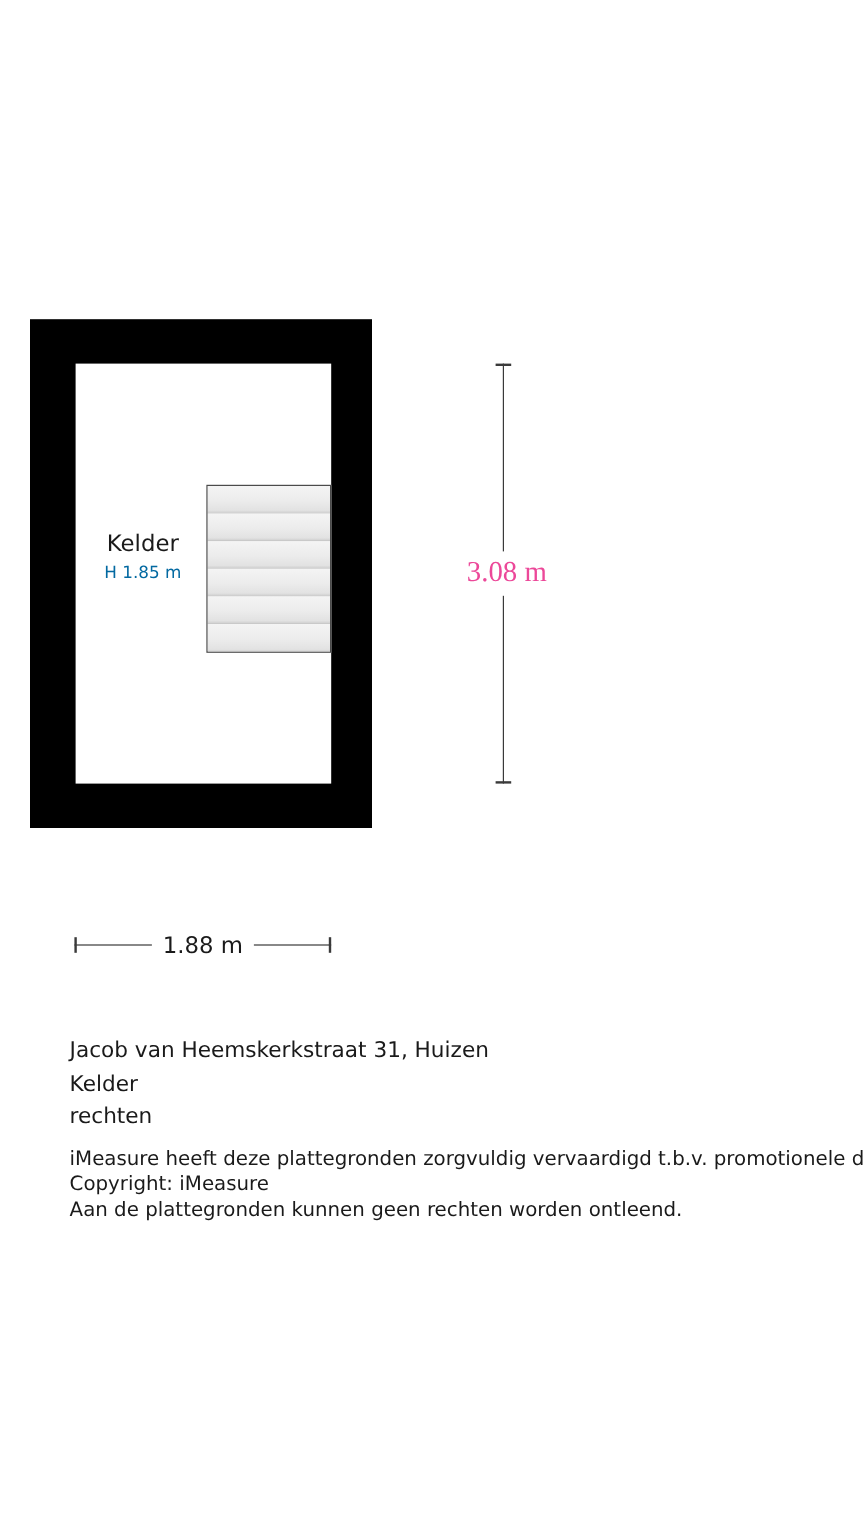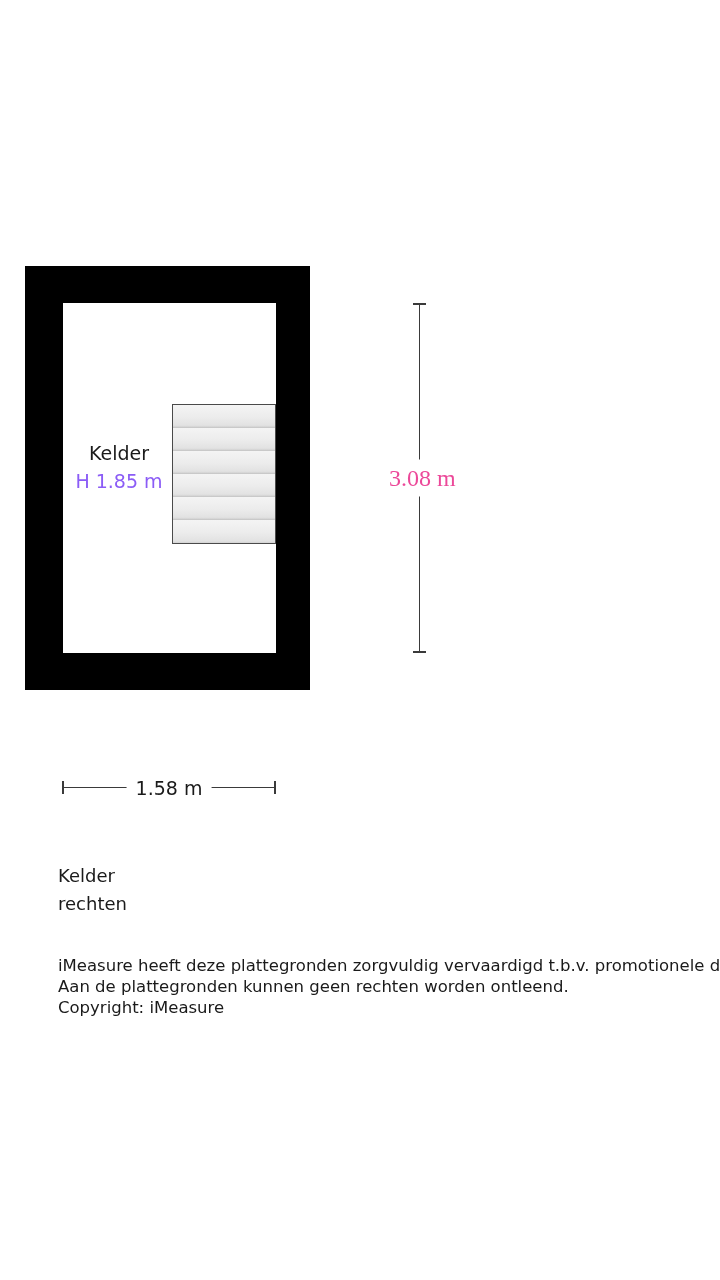--- a/index.html
+++ b/index.html
@@ -52,22 +52,22 @@
     width: 112px;
     text-align: center;
     line-height: 1.45;
   }
   .room-label-name {
     font-size: 19px;
     color: #1a1a1a;
     white-space: nowrap;
   }
   .room-label-height {
-    font-size: 19px;
-    color: #8b5cf6;
+    font-size: 14px;
+    color: #0369a1;
     white-space: nowrap;
   }
 
   
   .stairs {
     position: absolute;
     left: 172px;
     top: 404px;
     width: 104px;
     height: 140px;
@@ -214,27 +214,28 @@
     <div class="dim-line"></div>
     <div class="dim-cap cap-top"></div>
     <div class="dim-cap cap-bottom"></div>
     <div class="dim-text">3.08 m</div>
   </div>
 
   <div class="dim-h">
     <div class="dim-line"></div>
     <div class="dim-cap cap-left"></div>
     <div class="dim-cap cap-right"></div>
-    <div class="dim-text">1.58 m</div>
+    <div class="dim-text">1.88 m</div>
   </div>
 
   <div class="caption-block">
+    <div class="caption-line">Jacob van Heemskerkstraat 31, Huizen</div>
     <div class="caption-line">Kelder</div>
     <div class="caption-line">rechten</div>
   </div>
 
   <div class="disclaimer-block">
     <div class="disclaimer-line">iMeasure heeft deze plattegronden zorgvuldig vervaardigd t.b.v. promotionele doeleinden.</div>
+    <div class="disclaimer-line">Copyright: iMeasure</div>
     <div class="disclaimer-line">Aan de plattegronden kunnen geen rechten worden ontleend.</div>
-    <div class="disclaimer-line">Copyright: iMeasure</div>
   </div>
 
 </div>
 
 </body></html>

